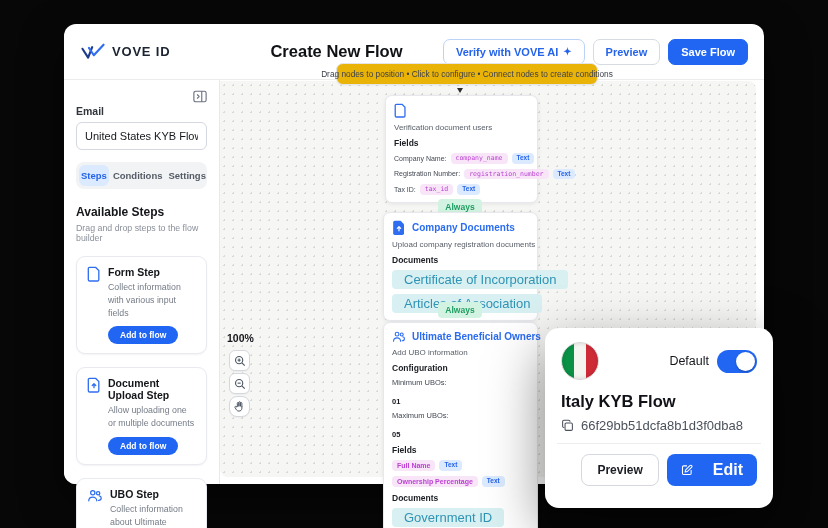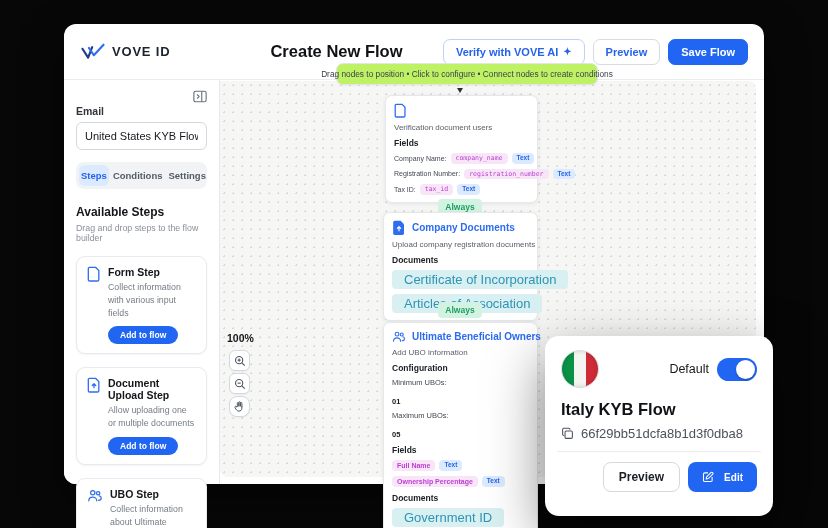--- a/index.html
+++ b/index.html
@@ -59,21 +59,21 @@
   
   .canvas {
     position:absolute; left:156px; top:57px; width:536px; height:396px;
     background-color:#f6f6f4;
     background-image:radial-gradient(circle, #d9d9d4 1px, transparent 1px);
     background-size:9px 9px;
     border-radius:0 8px 8px 8px;
   }
   .hint-bar {
     position:absolute; left:272px; top:39px; width:262px; height:22px;
-    background:#bef264; border:1px solid #e4e5e9; border-radius:7px;
+    background:#eab308; border:1px solid #e4e5e9; border-radius:7px;
     display:flex; align-items:center; justify-content:center;
     font-size:8.3px; color:#3c414b; box-shadow:0 1px 2px rgba(0,0,0,.04);
     white-space:nowrap;
   }
   .node {
     position:absolute; background:#fff; border:1px solid #e7e8ee; border-radius:7px;
     box-shadow:0 1px 4px rgba(16,24,40,.08); padding:7px 8px; overflow:visible;
   }
   .node-head { display:flex; align-items:center; gap:6px; }
   .node-title { font-size:10px; font-weight:700; color:#2b6cf0; white-space:nowrap; }
@@ -103,38 +103,38 @@
   .zoom-label { position:absolute; left:163px; top:308px; font-size:10.5px; font-weight:700; color:#15171c; }
   .tool-btn {
     position:absolute; left:165px; width:21px; height:21px; background:#fff;
     border:1px solid #d4d7dd; border-radius:6px; display:flex; align-items:center; justify-content:center;
     cursor:pointer; box-shadow:0 1px 1px rgba(0,0,0,.04);
   }
   
   .flow-card {
     position:absolute; left:545px; top:328px; width:228px; height:180px;
     background:#fff; border-radius:14px; box-shadow:0 22px 55px rgba(0,0,0,.5);
-    padding:14px 16px; z-index:60;margin-top:8px;
+    padding:14px 16px; z-index:60;
   }
   .fc-top { display:flex; align-items:center; }
   .flag {
     width:38px; height:38px; border-radius:50%;
     background:linear-gradient(90deg,#099146 0 33%,#f4f5f0 33% 66%,#ce2b37 66% 100%);
     border:1px solid #d9d9d9; box-shadow:inset 0 0 4px rgba(0,0,0,.15);
   }
   .fc-default { margin-left:auto; font-size:12.5px; color:#16181d; margin-right:8px; }
   .toggle { width:40px; height:23px; background:#2166f3; border-radius:999px; position:relative; cursor:pointer; }
   .toggle .knob { position:absolute; right:2px; top:2px; width:19px; height:19px; border-radius:50%; background:#fff; box-shadow:0 1px 2px rgba(0,0,0,.3); }
   .fc-title { font-size:16.5px; font-weight:700; color:#101217; margin-top:12px; }
   .fc-meta { display:flex; align-items:center; gap:7px; margin-top:8px; font-size:11.5px; color:#3f454f; }
   .fc-id { display:flex; align-items:center; gap:7px; margin-top:7px; font-size:13px; color:#4c525c; }
   .fc-div { height:1px; background:#ededef; margin:10px -4px 10px -4px; }
   .fc-btns { display:flex; justify-content:flex-end; gap:8px; }
   .fc-preview { border:1px solid #d5d8de; background:#fff; color:#1b1e24; font-size:12px; font-weight:600; border-radius:8px; padding:7px 15px; cursor:pointer; }
-  .fc-edit { border:none; background:#2166f3; color:#fff; font-size:10px; font-weight:600; border-radius:8px; padding:7px 14px; cursor:pointer; display:flex; align-items:center; gap:10px; }
+  .fc-edit { border:none; background:#2166f3; color:#fff; font-size:16px; font-weight:600; border-radius:8px; padding:7px 14px; cursor:pointer; display:flex; align-items:center; gap:20px; }
   svg { display:block; }
 </style>
 </head>
 <body>
 
 <div class="window">
 
   <div class="hdr">
     <div class="logo">
       <span>

